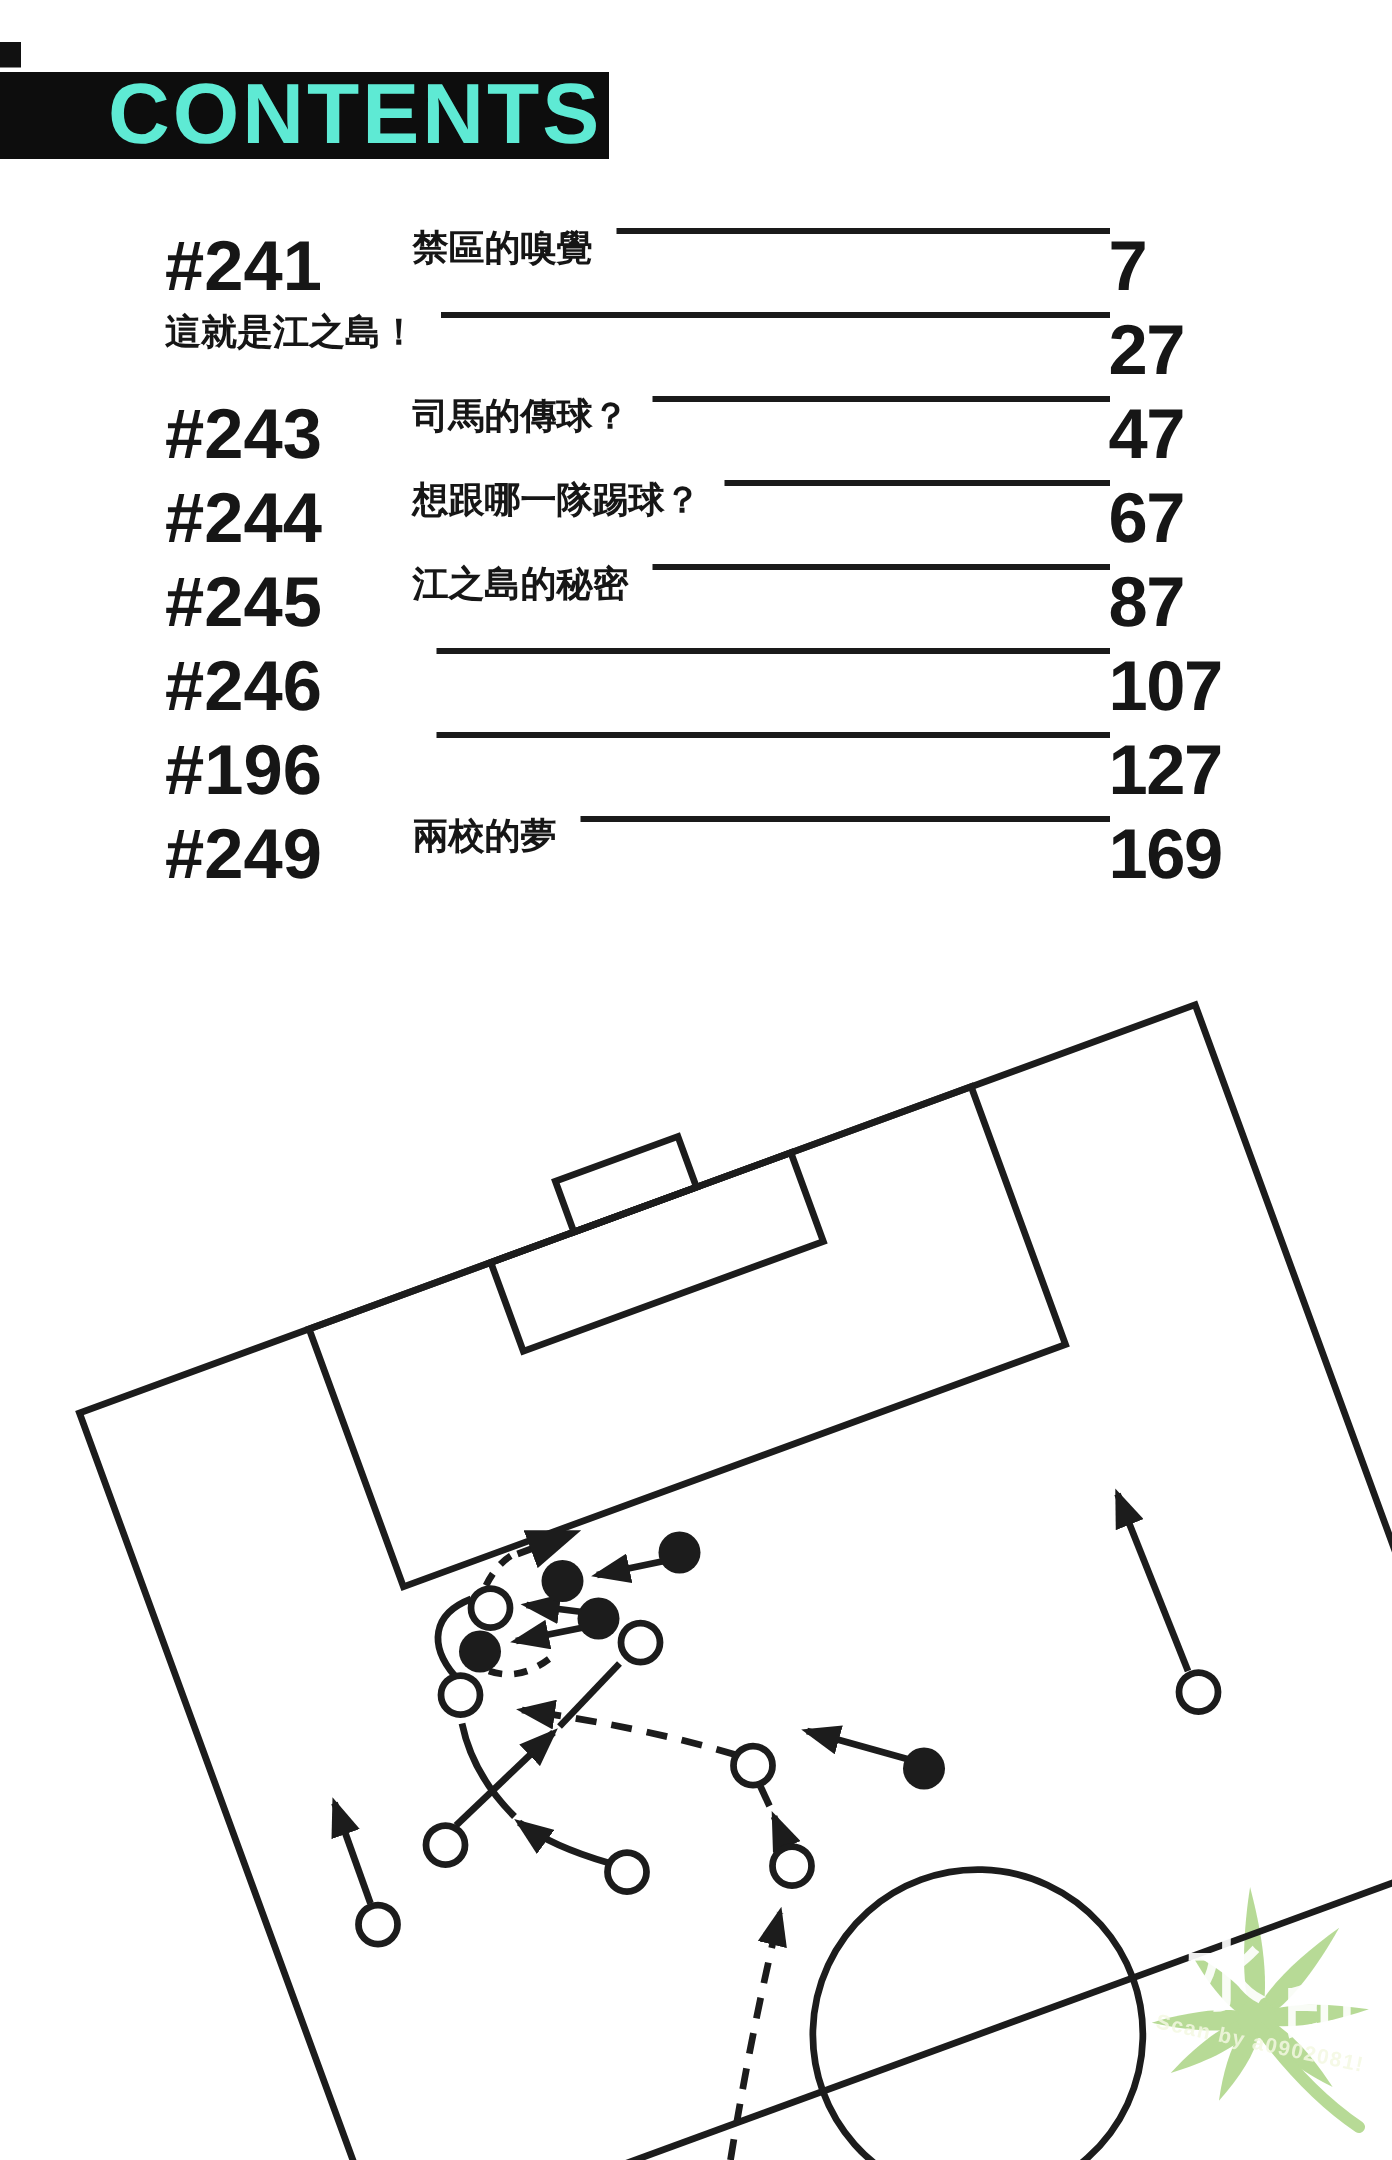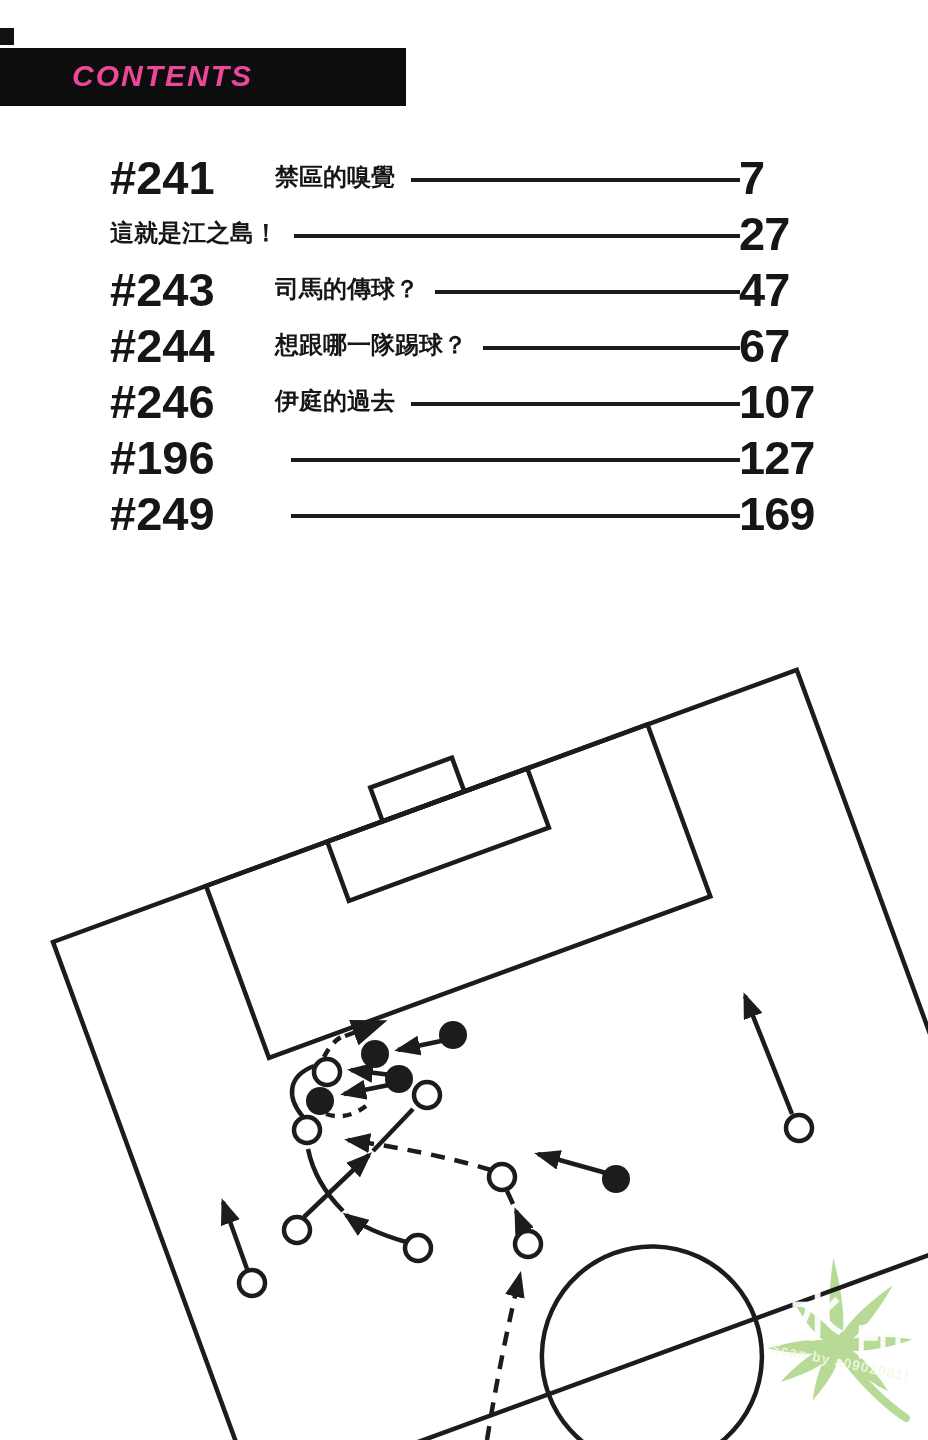--- a/index.html
+++ b/index.html
@@ -9,29 +9,29 @@
     font-family:"Liberation Sans","DejaVu Sans",sans-serif;
   }
   .corner-mark{
     position:absolute;left:0;top:28px;width:14px;height:17px;background:#111;
   }
   .title-bar{
     position:absolute;left:0;top:48px;width:406px;height:58px;background:#0d0d0d;
     display:flex;align-items:center;
   }
   .title-bar h1{
-    margin:0;padding:0 0 2px 72px;color:#ec4899;
-    font-size:30px;font-weight:700;letter-spacing:2px;line-height:1;font-style:italic;
+    margin:0;padding:0 0 2px 72px;color:#5eead4;
+    font-size:57px;font-weight:700;letter-spacing:2px;line-height:1;
   }
   .toc{
     position:absolute;left:110px;top:149px;width:724px;
     display:flex;flex-direction:column;
   }
   .toc-row{
-    height:56px;display:flex;align-items:center;white-space:nowrap;
+    height:56px;display:flex;align-items:flex-start;white-space:nowrap;
   }
   .ch{
     width:165px;flex:0 0 165px;
     font-size:47px;font-weight:900;letter-spacing:0px;color:#161616;
   }
   .ti{
     font-size:24px;font-weight:900;color:#161616;letter-spacing:0px;
   }
   .leader{
     flex:1 1 auto;border-top:4px solid #1a1a1a;height:0;
@@ -79,32 +79,38 @@
       <span class="leader"></span>
       <span class="pg">47</span>
   </div>
   <div class="toc-row">
     <span class="ch">#244</span>
       <span class="ti">想跟哪一隊踢球？</span>
       <span class="leader"></span>
       <span class="pg">67</span>
   </div>
   <div class="toc-row">
+    <span class="ch">#245</span>
+      <span class="ti">江之島的秘密</span>
+      <span class="leader"></span>
+      <span class="pg">87</span>
+  </div>
+  <div class="toc-row">
     <span class="ch">#246</span>
-      <span class="ti">伊庭的過去</span>
       <span class="leader"></span>
       <span class="pg">107</span>
   </div>
   <div class="toc-row">
     <span class="ch">#196</span>
       <span class="leader"></span>
       <span class="pg">127</span>
   </div>
   <div class="toc-row">
     <span class="ch">#249</span>
+      <span class="ti">兩校的夢</span>
       <span class="leader"></span>
       <span class="pg">169</span>
   </div>
 </main>
 
 <svg class="diagram" width="928" height="1440" viewBox="0 0 928 1440">
   <defs>
     <marker id="ah" markerUnits="userSpaceOnUse" markerWidth="26" markerHeight="20" refX="22" refY="10" orient="auto">
       <path d="M0,0 L26,10 L0,20 z" fill="#1c1c1c"></path>
     </marker>

